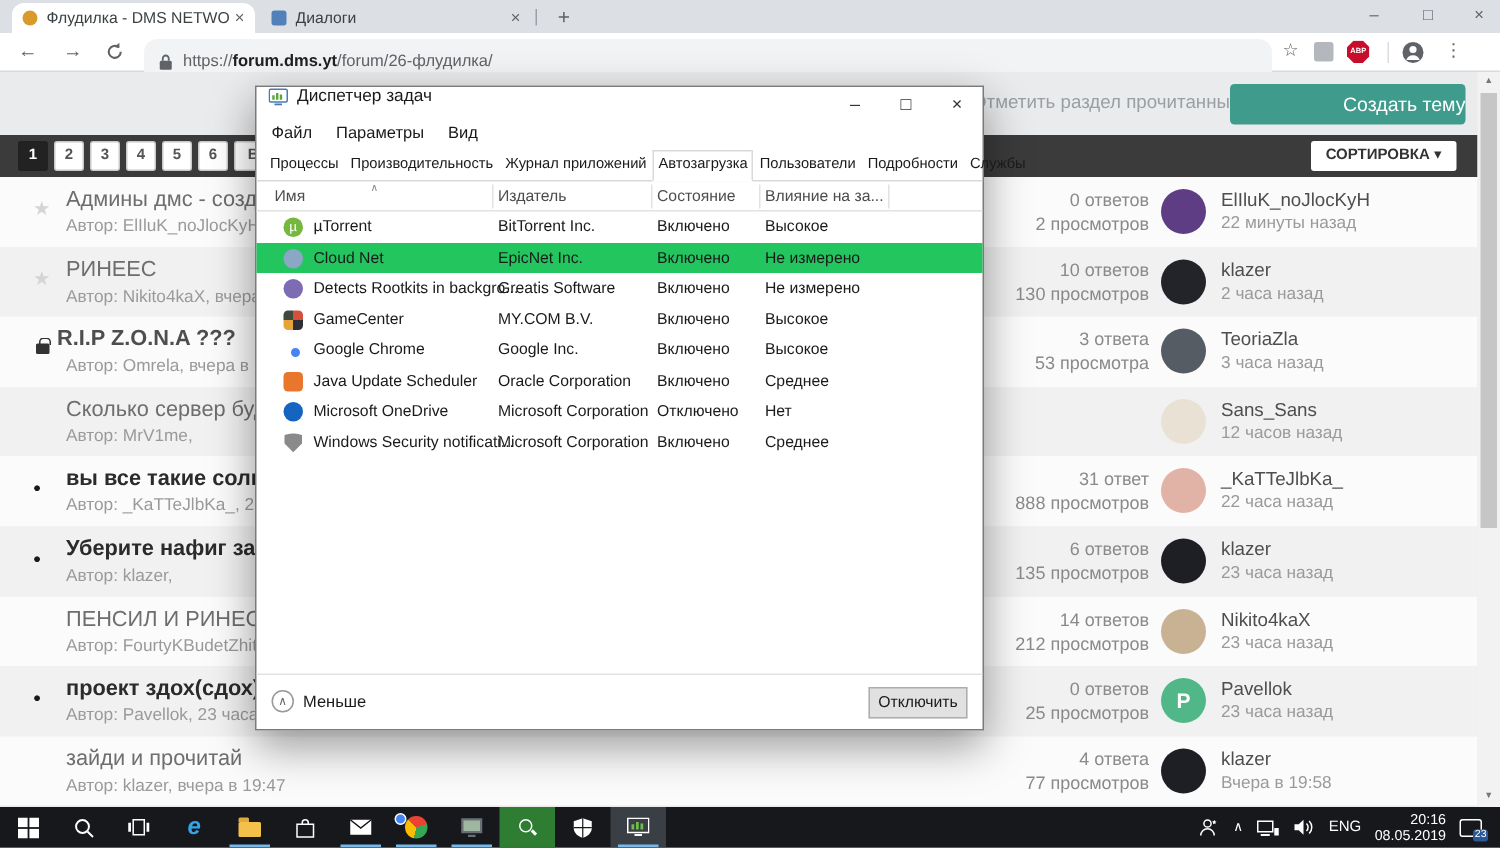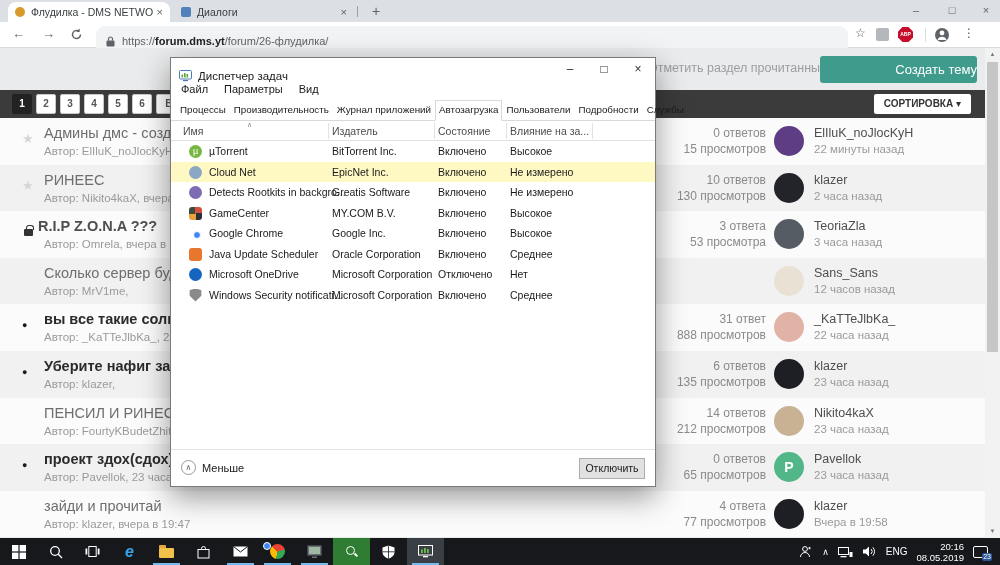--- a/index.html
+++ b/index.html
@@ -56,21 +56,21 @@
   .fr-user-name{font-size:12.5px;color:#4e4e4e;}
   .fr-user-time{font-size:11.5px;color:#9a9a9a;}
 
   .sb{position:absolute;left:985px;top:0;width:15px;height:490px;background:#f2f2f2;}
   .sb-btn{height:13px;font-size:6px;color:#777;text-align:center;line-height:13px;}
   .sb-btn.dn{position:absolute;bottom:0;left:0;width:15px;}
   .sb-thumb{position:absolute;left:2px;top:14px;width:11px;height:290px;background:#c6c6c6;}
 
   
   .tm{position:absolute;left:170px;top:57px;width:486px;height:430px;background:#fff;border:1px solid #7a7a7a;box-shadow:0 10px 28px rgba(0,0,0,.4);font-size:11px;color:#1a1a1a;z-index:10;}
-  .tm-titlebar{position:relative;height:24px;display:flex;align-items:flex-end;padding-left:8px;}
+  .tm-titlebar{position:relative;height:24px;display:flex;align-items:flex-start;padding-left:8px;}
   .tm-title-text{font-size:11.5px;margin-left:6px;}
   .tm-ctl{position:absolute;right:0;top:0;display:flex;}
   .tm-ctl span{width:34px;height:24px;text-align:center;line-height:22px;font-size:12px;color:#333;}
   .tm-menu{display:flex;gap:16px;padding:1px 0 5px 10px;font-size:11px;}
   .tm-tabs{display:flex;border-bottom:1px solid #d9d9d9;padding-left:5px;font-size:9.8px;white-space:nowrap;}
   .tm-tab{padding:3px 3px 4px;border:1px solid transparent;}
   .tm-tab.act{border-color:#d9d9d9;border-bottom-color:#fff;margin-bottom:-1px;background:#fff;}
   .tm-thead{position:relative;height:20px;border-bottom:1px solid #e2e2e2;color:#4c4c4c;font-size:10.5px;}
   .th{position:absolute;bottom:3px;}
   .th-sort{position:absolute;left:76px;top:0;font-size:7px;color:#888;}
@@ -176,21 +176,21 @@
     </div>
 
     <div class="rows">
 
       <div class="fr">
         <span class="marker star">★</span>
         <div class="fr-title">Админы дмс - создают в</div>
         <div class="fr-author">Автор: ElIluK_noJlocKyH, 22 м</div>
         <div class="fr-stats">
             <div>0 ответов</div>
-            <div>15 просмотров</div>
+            <div>2 просмотров</div>
           </div>
         <div class="fr-avatar" style="background: rgb(94, 61, 133);"></div>
         <div class="fr-user">
             <div class="fr-user-name">ElIluK_noJlocKyH</div>
             <div class="fr-user-time">22 минуты назад</div>
           </div>
       </div>
 
       <div class="fr">
         <span class="marker star">★</span>
@@ -275,21 +275,21 @@
             <div class="fr-user-time">23 часа назад</div>
           </div>
       </div>
 
       <div class="fr">
         <span class="marker dot">●</span>
         <div class="fr-title unread">проект здох(сдох)(уме</div>
         <div class="fr-author">Автор: Pavellok, 23 часа наза</div>
         <div class="fr-stats">
             <div>0 ответов</div>
-            <div>65 просмотров</div>
+            <div>25 просмотров</div>
           </div>
         <div class="fr-avatar" style="background: rgb(82, 183, 136);">P</div>
         <div class="fr-user">
             <div class="fr-user-name">Pavellok</div>
             <div class="fr-user-time">23 часа назад</div>
           </div>
       </div>
 
       <div class="fr">
         <div class="fr-title">зайди и прочитай</div>
@@ -355,21 +355,21 @@
         <span class="th-sep" style="left:421px;"></span>
     </div>
 
     <div class="tmr">
       <span class="tmr-ic circle" style="background: rgb(118, 184, 63);">µ</span>
       <span class="cell cl-name">µTorrent</span>
         <span class="cell cl-pub">BitTorrent Inc.</span>
         <span class="cell cl-st">Включено</span>
         <span class="cell cl-im">Высокое</span>
     </div>
-    <div class="tmr" style="background: #fef9c3;">
+    <div class="tmr" style="background: #22c55e;">
       <span class="tmr-ic circle" style="background: rgb(140, 166, 198);"></span>
       <span class="cell cl-name">Cloud Net</span>
         <span class="cell cl-pub">EpicNet Inc.</span>
         <span class="cell cl-st">Включено</span>
         <span class="cell cl-im">Не измерено</span>
     </div>
     <div class="tmr">
       <span class="tmr-ic circle" style="background: rgb(125, 108, 180);"></span>
       <span class="cell cl-name">Detects Rootkits in backgro...</span>
         <span class="cell cl-pub">Greatis Software</span>

